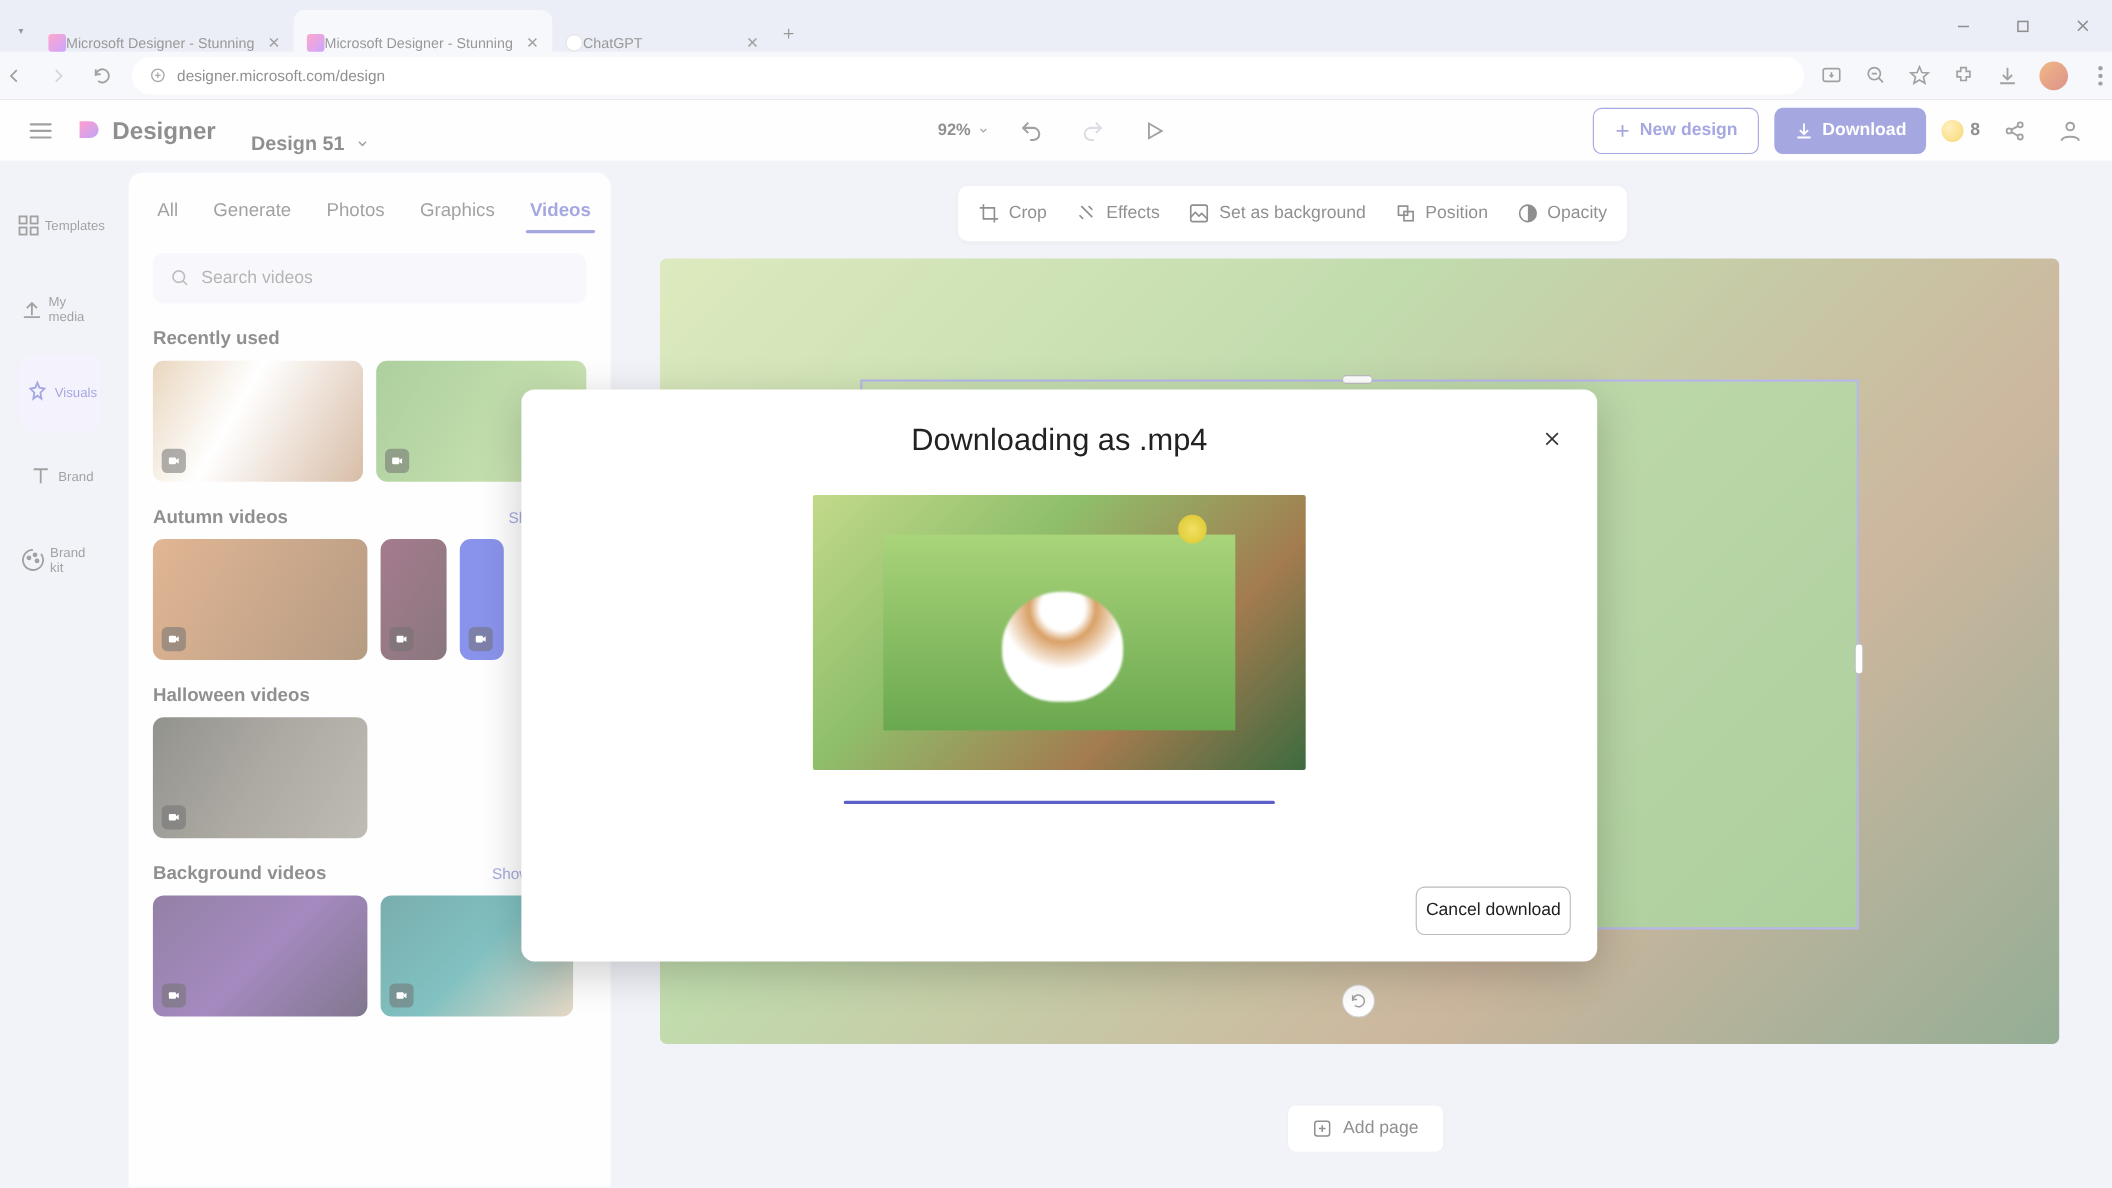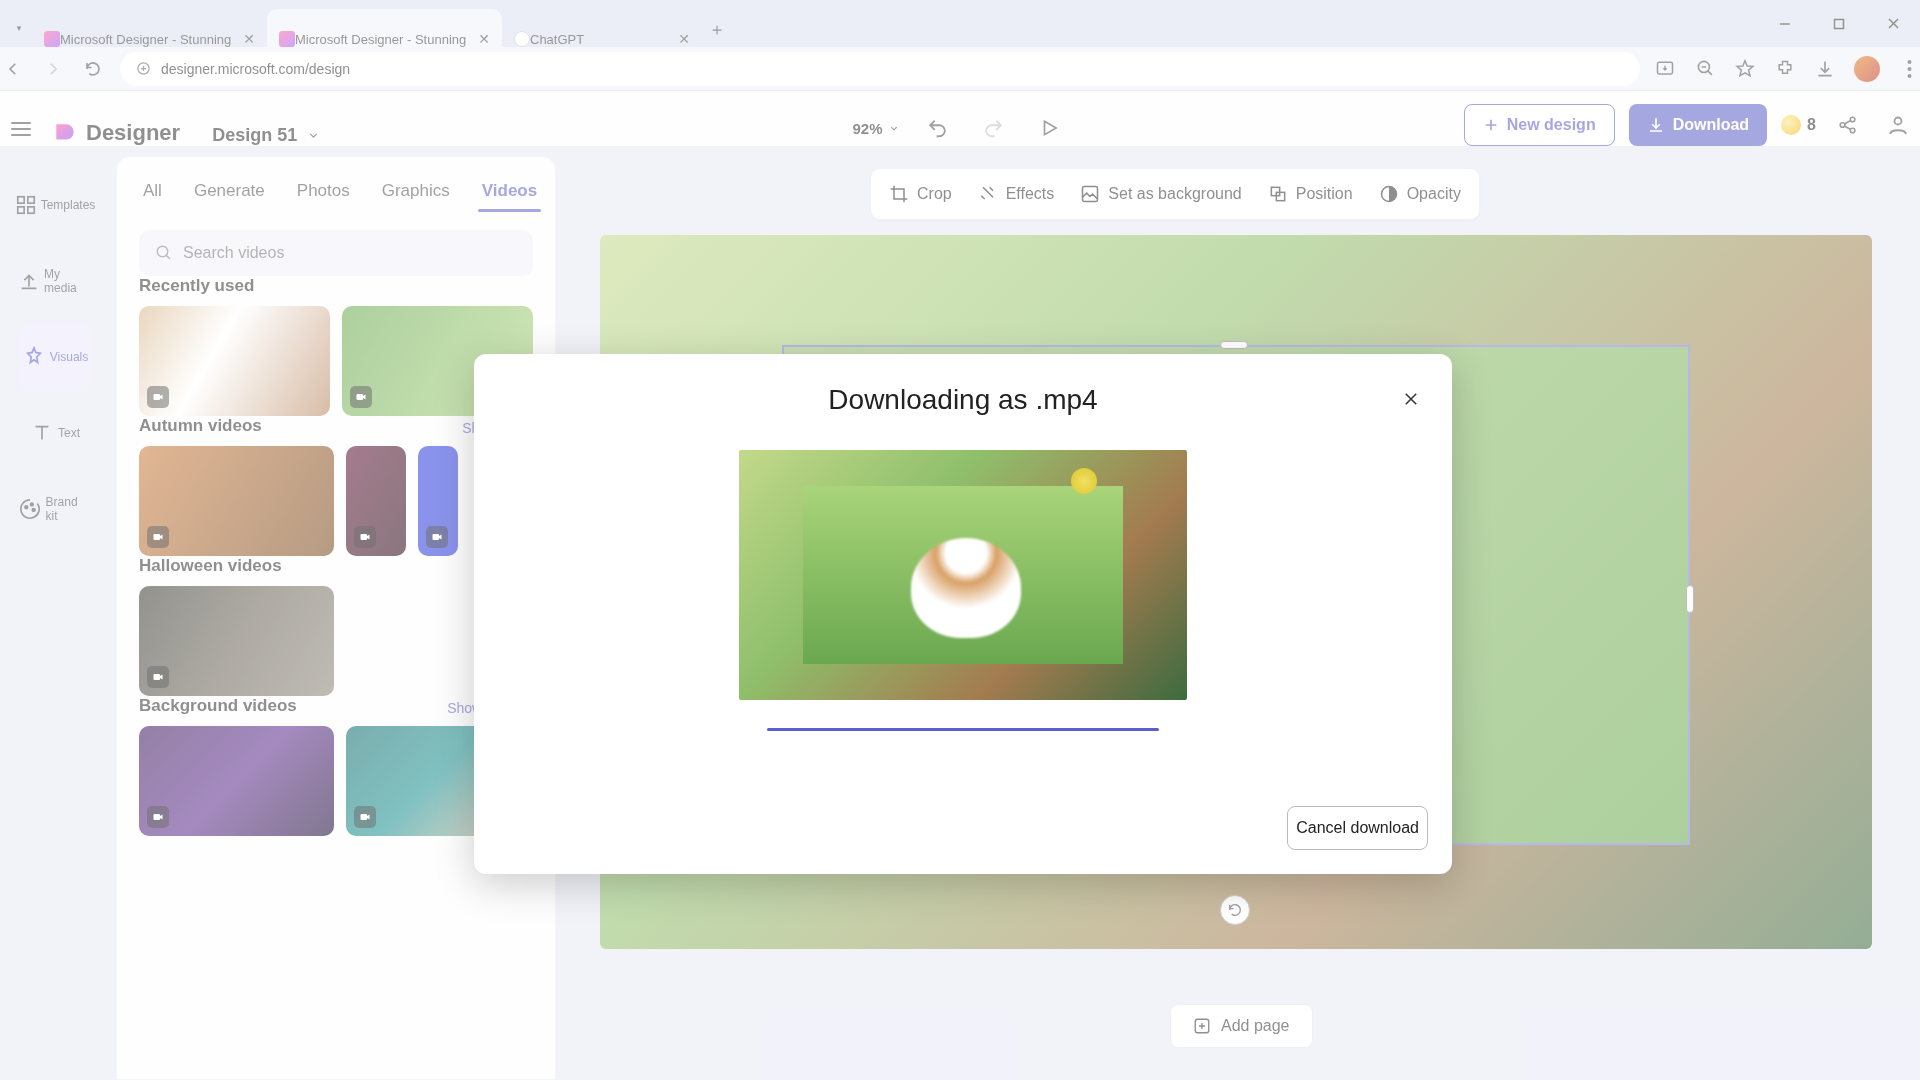--- a/index.html
+++ b/index.html
@@ -19,21 +19,21 @@
 
 .addr-bar { height:44px; background:#f1f3fa; display:flex; align-items:center; padding:0 0; gap:14px; border-bottom:1px solid #d8dbe6; }
 .nav-btn { width:26px; height:26px; display:flex; align-items:center; justify-content:center; color:#555; }
 .nav-btn.disabled { color:#b0b3be; }
 .addr-field { flex:1; height:34px; background:#fff; border-radius:20px; display:flex; align-items:center; padding:0 16px; gap:10px; color:#333; font-size:14px; }
 .addr-icons { display:flex; gap:18px; align-items:center; }
 .addr-icons .ic { width:22px; height:22px; display:flex; align-items:center; justify-content:center; }
 .avatar { width:26px; height:26px; border-radius:50%; background:linear-gradient(135deg,#e67e22,#c0392b); }
 
 
-.app-header { height:56px; background:#fdfdfe; display:flex; align-items:flex-end; padding:0 4px; gap:14px; border-bottom:1px solid #e6e7ee; }
+.app-header { height:56px; background:#fdfdfe; display:flex; align-items:center; padding:0 20px; gap:14px; border-bottom:1px solid #e6e7ee; }
 .hamburger { width:34px; height:34px; display:flex; flex-direction:column; justify-content:center; gap:4px; align-items:center; }
 .hamburger span { width:20px; height:2px; background:#555; border-radius:1px; }
 .logo { display:flex; align-items:center; gap:8px; }
 .logo-mark { width:26px; height:26px; }
 .logo-text { font-size:22px; font-weight:700; color:#333; }
 .project-name { display:flex; align-items:center; gap:10px; margin-left:18px; font-size:18px; font-weight:600; color:#333;margin-top:23px; }
 .center-tools { position:absolute; left:50%; transform:translateX(-50%); display:flex; align-items:center; gap:20px; }
 .zoom { display:flex; align-items:center; gap:6px; font-size:15px; font-weight:600; color:#333; }
 .icon-btn { width:36px; height:36px; display:flex; align-items:center; justify-content:center; color:#555; }
 .icon-btn.disabled { color:#bfc1cc; }
@@ -51,21 +51,21 @@
 .rail-item.active { background:#e9e8fb; color:#5b5fc7; }
 .rail-ic { width:24px; height:24px; display:flex; align-items:center; justify-content:center; }
 
 
 .side-panel { position:absolute; left:116px; top:156px; width:440px; bottom:0; background:#fdfdfe; border-radius:14px 14px 0 0; padding:14px 22px; overflow:hidden; border:1px solid #eceef5; }
 .tabs { display:flex; gap:24px; border-bottom:1px solid transparent; }
 .tab { padding:10px 4px; font-size:17px; color:#555; position:relative; }
 .tab.active { color:#5b5fc7; font-weight:600; }
 .tab.active::after { content:""; position:absolute; left:0; right:0; bottom:-1px; height:3px; background:#5b5fc7; border-radius:2px; }
 .search-box { margin-top:18px; height:46px; background:#f2f3f9; border-radius:10px; display:flex; align-items:center; padding:0 16px; gap:10px; color:#777; font-size:16px; }
-.section-head { display:flex; align-items:flex-end; justify-content:space-between; }
+.section-head { display:flex; align-items:center; justify-content:space-between; margin-top:22px; }
 .section-title { font-size:17px; font-weight:700; color:#333; }
 .show-more { font-size:14px; color:#5b63c7; display:flex; align-items:center; gap:4px; }
 .thumb-row { display:flex; gap:12px; margin-top:10px; }
 .thumb { width:195px; height:110px; border-radius:10px; position:relative; overflow:hidden; background-size:cover; background-position:center; }
 .thumb .vid-badge { position:absolute; left:8px; bottom:8px; width:22px; height:22px; border-radius:5px; background:rgba(0,0,0,.55); display:flex; align-items:center; justify-content:center; }
 
 
 .canvas-toolbar { position:absolute; left:870px; top:168px; height:52px; background:#fff; border-radius:10px; border:1px solid #e6e7ee; display:flex; align-items:center; padding:0 18px; gap:26px; box-shadow:0 1px 3px rgba(0,0,0,.05); }
 .tool { display:flex; align-items:center; gap:8px; font-size:16px; color:#333; }
 .canvas-img { position:absolute; left:600px; top:235px; width:1272px; height:714px; border-radius:6px; background:linear-gradient(135deg,#c2d98a 0%,#8fbf6b 35%,#a37b4f 70%,#3d6b3f 100%); overflow:hidden; }
@@ -305,21 +305,21 @@
         </svg>
       </div>
     <span>Visuals</span>
   </div>
   <div class="rail-item">
     <div class="rail-ic">
         <svg width="22" height="22" viewBox="0 0 24 24" fill="none" stroke="#555" stroke-width="1.8">
           <path d="M5 5h14M12 5v14"></path>
         </svg>
       </div>
-    <span>Text</span>
+    <span>Brand</span>
   </div>
   <div class="rail-item">
     <div class="rail-ic">
         <svg width="22" height="22" viewBox="0 0 24 24" fill="none" stroke="#555" stroke-width="1.8">
           <path d="M12 2a10 10 0 1 0 8 4"></path>
           <circle cx="8" cy="10" r="1.5" fill="#555"></circle>
           <circle cx="14" cy="7" r="1.5" fill="#555"></circle>
           <circle cx="16" cy="13" r="1.5" fill="#555"></circle>
         </svg>
       </div>

